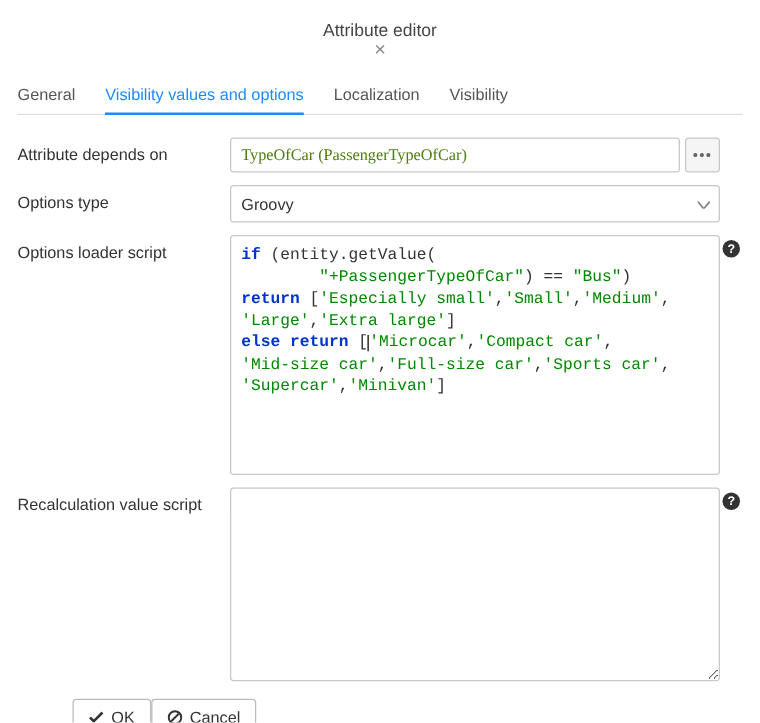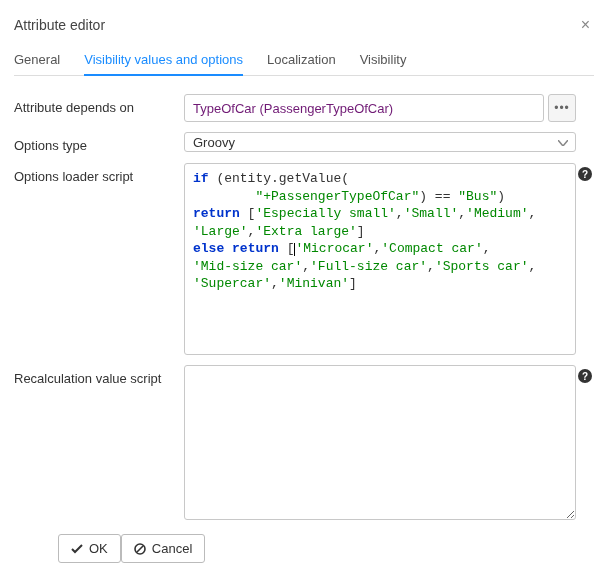--- a/index.html
+++ b/index.html
@@ -8,23 +8,23 @@
     font-size: 13px;
     color: #333;
     background: #fff;
     width: 608px;
     height: 578px;
     overflow: hidden;
   }
   .dialog { padding: 10px 14px; }
   .header {
     display: flex;
-    justify-content: space-between;
     align-items: center;
     padding: 6px 0 12px 0;
+    flex-direction: column;
   }
   .title { font-size: 14px; color: #444; }
   .close-x { font-size: 16px; color: #888; cursor: pointer; padding: 0 4px; }
   .tabs {
     display: flex;
     gap: 24px;
     border-bottom: 1px solid #ddd;
     margin-bottom: 18px;
   }
   .tab {
@@ -80,23 +80,24 @@
     align-items: center;
     justify-content: center;
     cursor: pointer;
   }
   .text-input {
     flex: 1;
     border: 1px solid #c8c8c8;
     border-radius: 3px;
     padding: 5px 8px;
     font-size: 13px;
-    color: #701a75;
+    color: #4d7c0f;
     background: #fff;
     height: 28px;
+    font-family: Liberation Serif, serif;
   }
   .picker-btn {
     width: 28px;
     border: 1px solid #c8c8c8;
     border-radius: 3px;
     background: #f5f5f5;
     display: flex;
     align-items: center;
     justify-content: center;
     cursor: pointer;
@@ -109,21 +110,21 @@
     position: relative;
   }
   .select-input {
     width: 100%;
     border: 1px solid #c8c8c8;
     border-radius: 3px;
     padding: 5px 34px 5px 8px;
     font-size: 13px;
     color: #333;
     background: #fff;
-    height: 20px;
+    height: 30px;
   }
   .select-chevron {
     position: absolute;
     right: 8px;
     top: 50%;
     transform: translateY(-50%);
     color: #888;
     font-size: 12px;
     pointer-events: none;
   }

